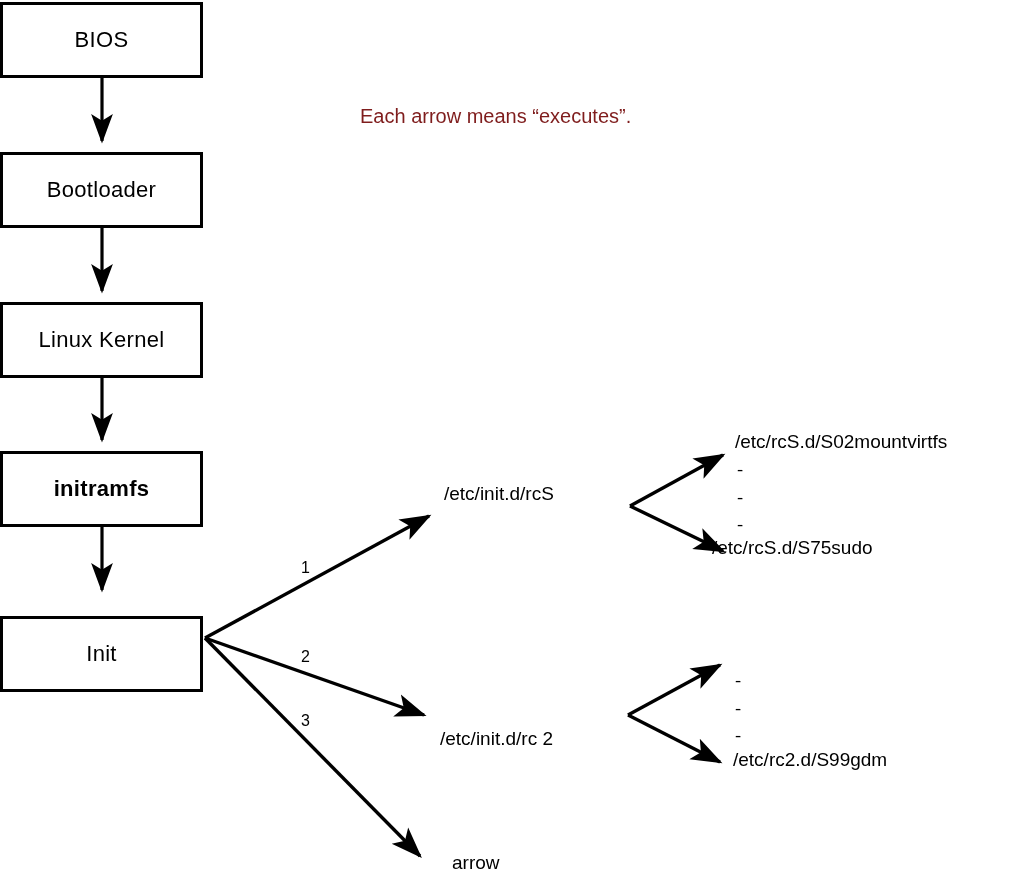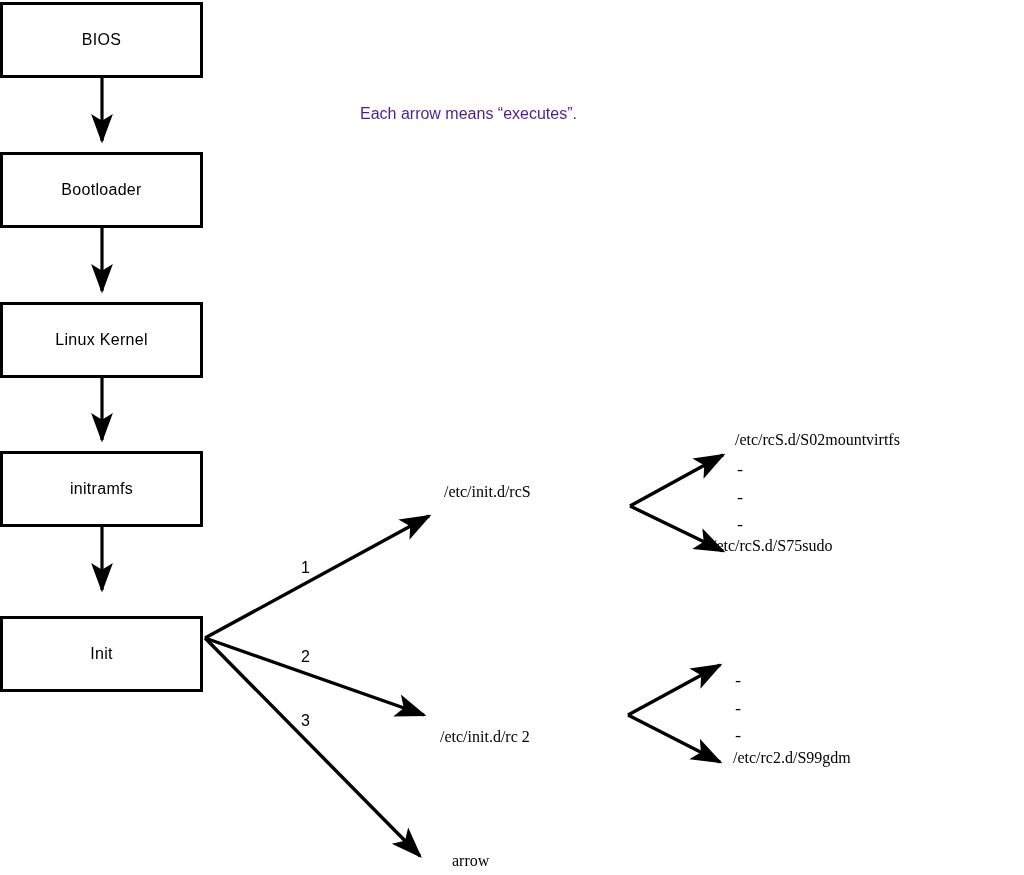--- a/index.html
+++ b/index.html
@@ -29,36 +29,36 @@
     background: #ffffff;
     display: flex;
     align-items: center;
     justify-content: center;
     width: 203px;
     height: 76px;
     left: 0px;
   }
   .box-label {
     font-family: "Liberation Sans", sans-serif;
-    font-size: 16px;
+    font-size: 22px;
     color: #000000;
     letter-spacing: 0.3px;
     white-space: nowrap;
   }
   .note {
     position: absolute;
     font-family: "Liberation Sans", sans-serif;
-    font-size: 16px;
-    color: #4c1d95;
+    font-size: 20px;
+    color: #7f1d1d;
     white-space: nowrap;
   }
   .mono {
     position: absolute;
-    font-family: Liberation Serif, serif;
-    font-size: 16px;
+    font-family: Liberation Sans, sans-serif;
+    font-size: 19px;
     color: #000000;
     white-space: nowrap;
     line-height: 1;
   }
   .branch-num {
     position: absolute;
     font-family: "Liberation Sans", sans-serif;
     font-size: 16px;
     color: #000000;
     line-height: 1;
@@ -123,21 +123,21 @@
 
   <div class="box" style="top:2px;">
     <span class="box-label">BIOS</span>
   </div>
   <div class="box" style="top:302px;">
     <span class="box-label">Linux Kernel</span>
   </div>
   <div class="box" style="top:152px;">
     <span class="box-label">Bootloader</span>
   </div>
-  <div class="box" style="top:451px;">
+  <div class="box" style="top:451px;font-weight:bold;">
     <span class="box-label">initramfs</span>
   </div>
   <div class="box" style="top:601px;margin-top:15px;">
     <span class="box-label">Init</span>
   </div>
 
   <div class="note" style="left:360px; top:105px;">Each arrow means “executes”.</div>
 
   <div class="branch-num" style="left:301px; top:560px;">1</div>
   <div class="branch-num" style="left:301px; top:649px;">2</div>

